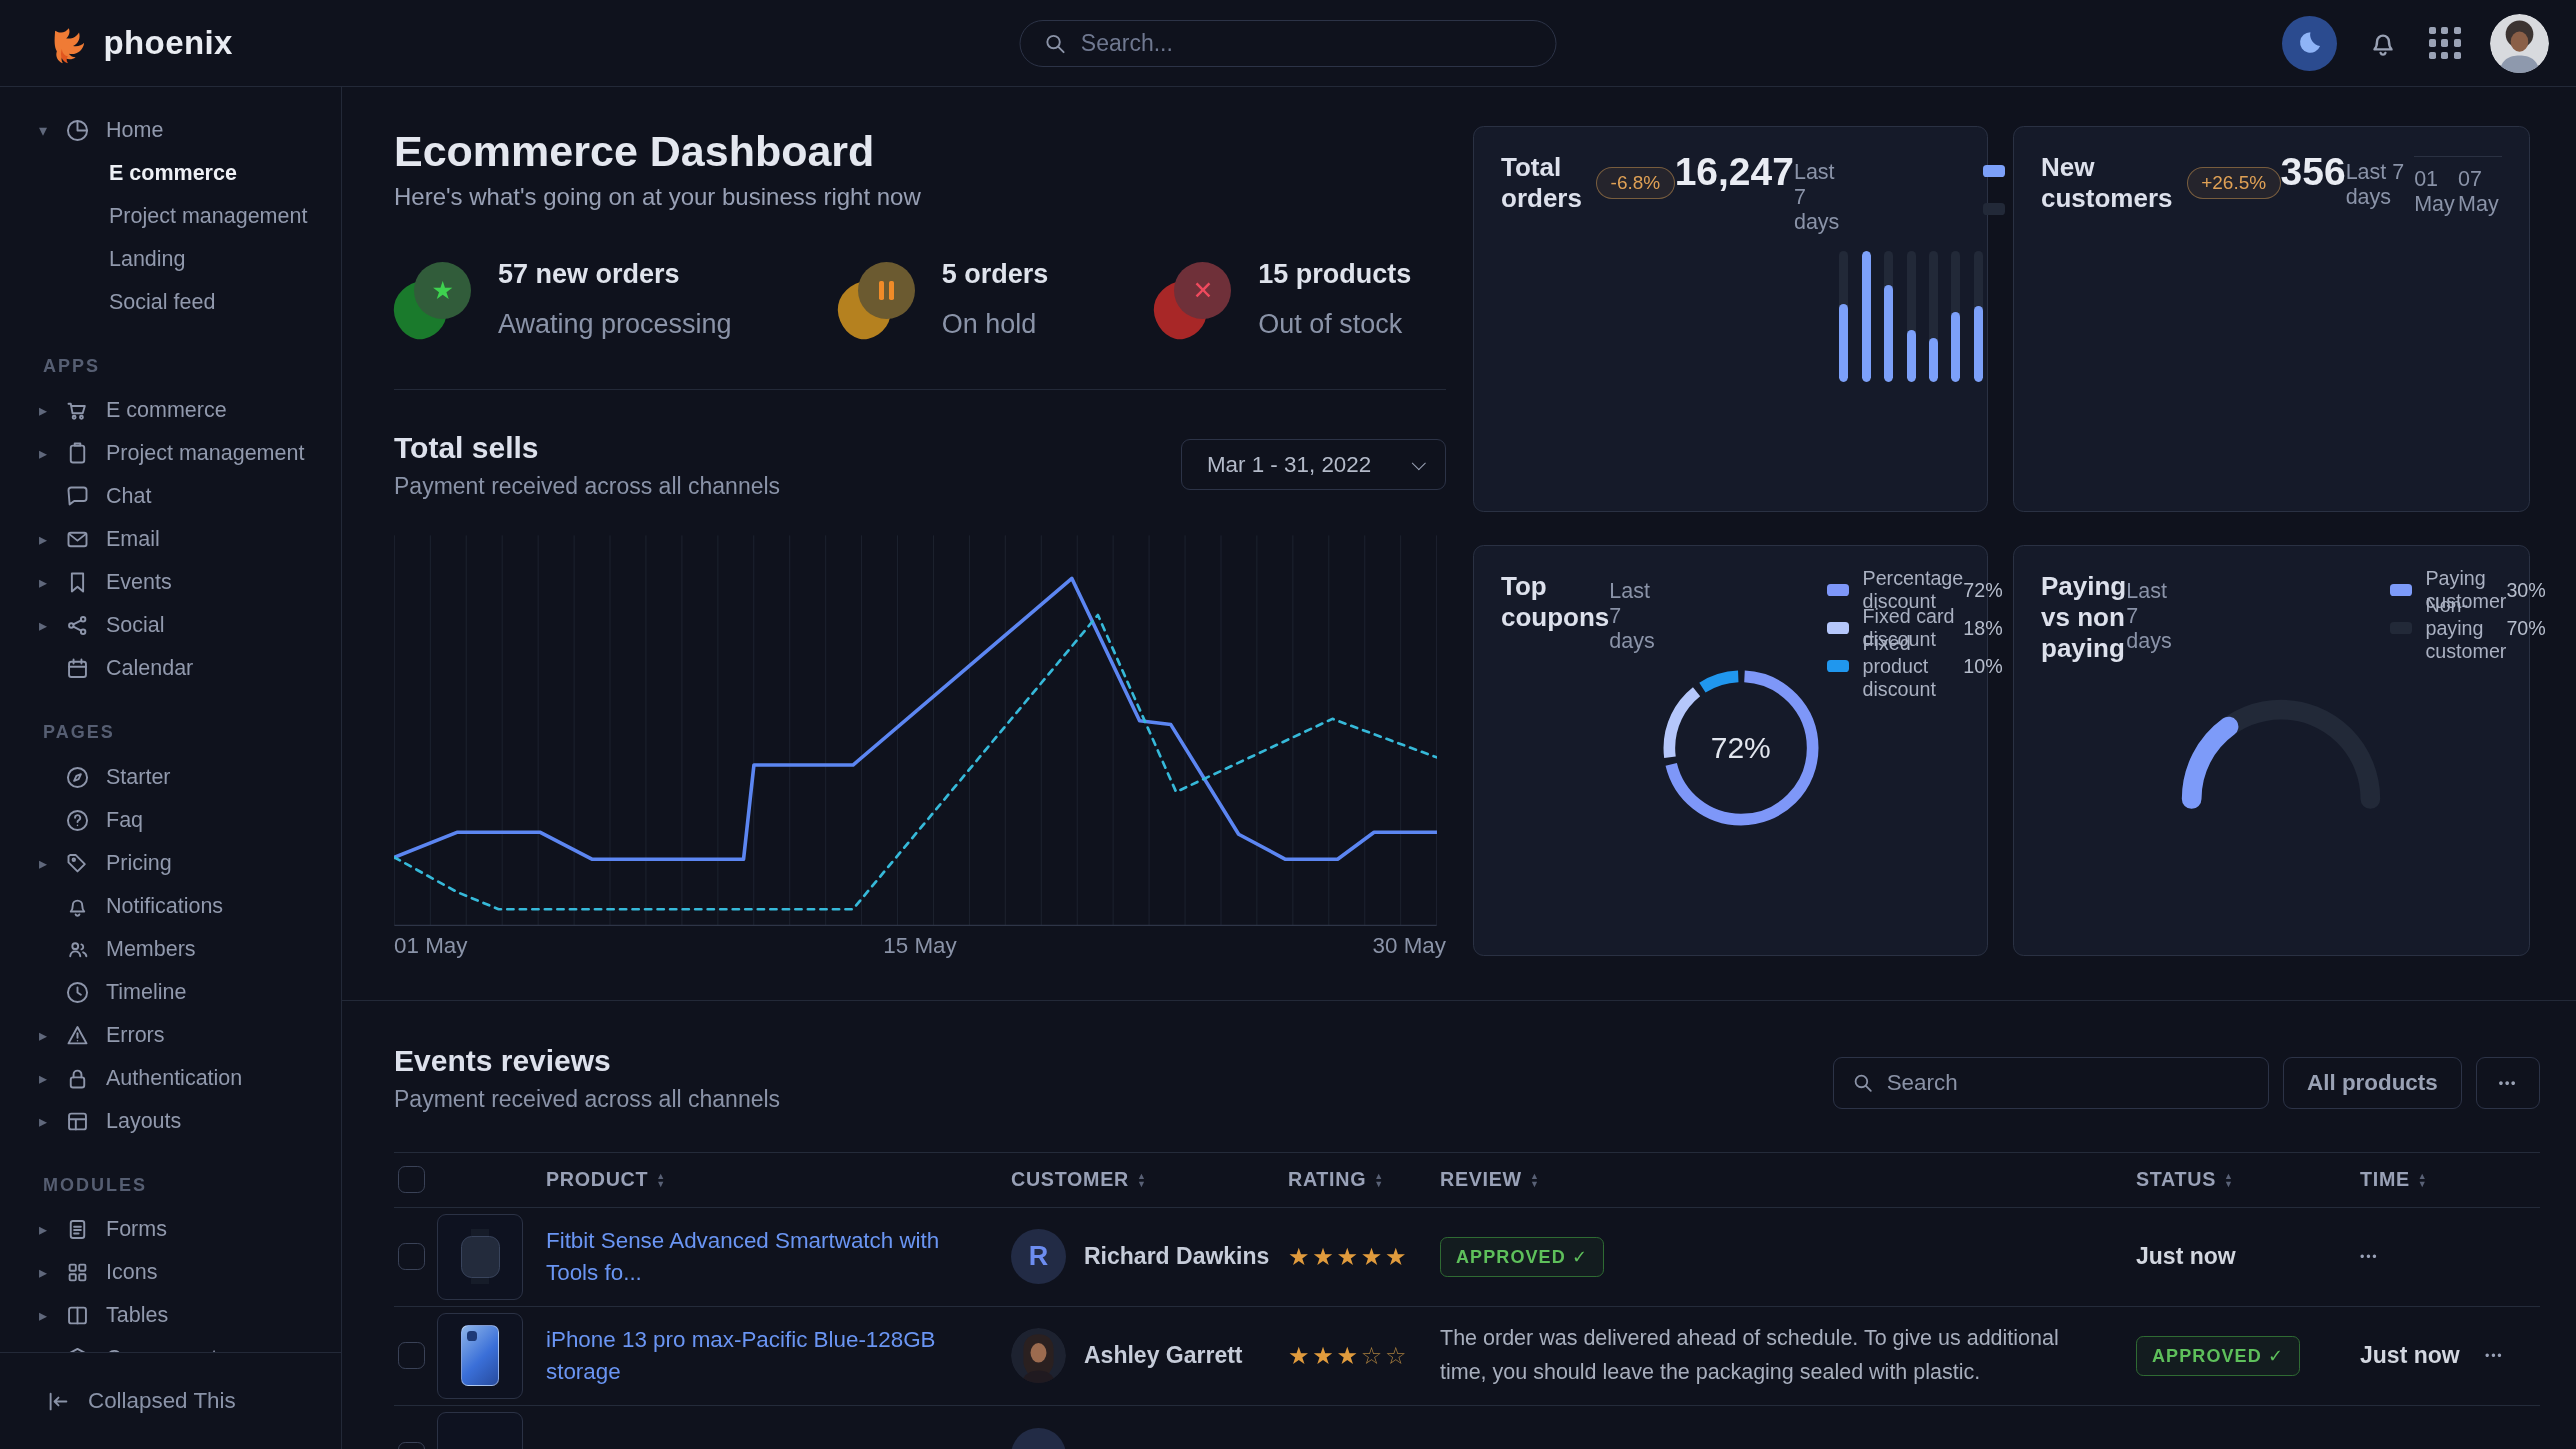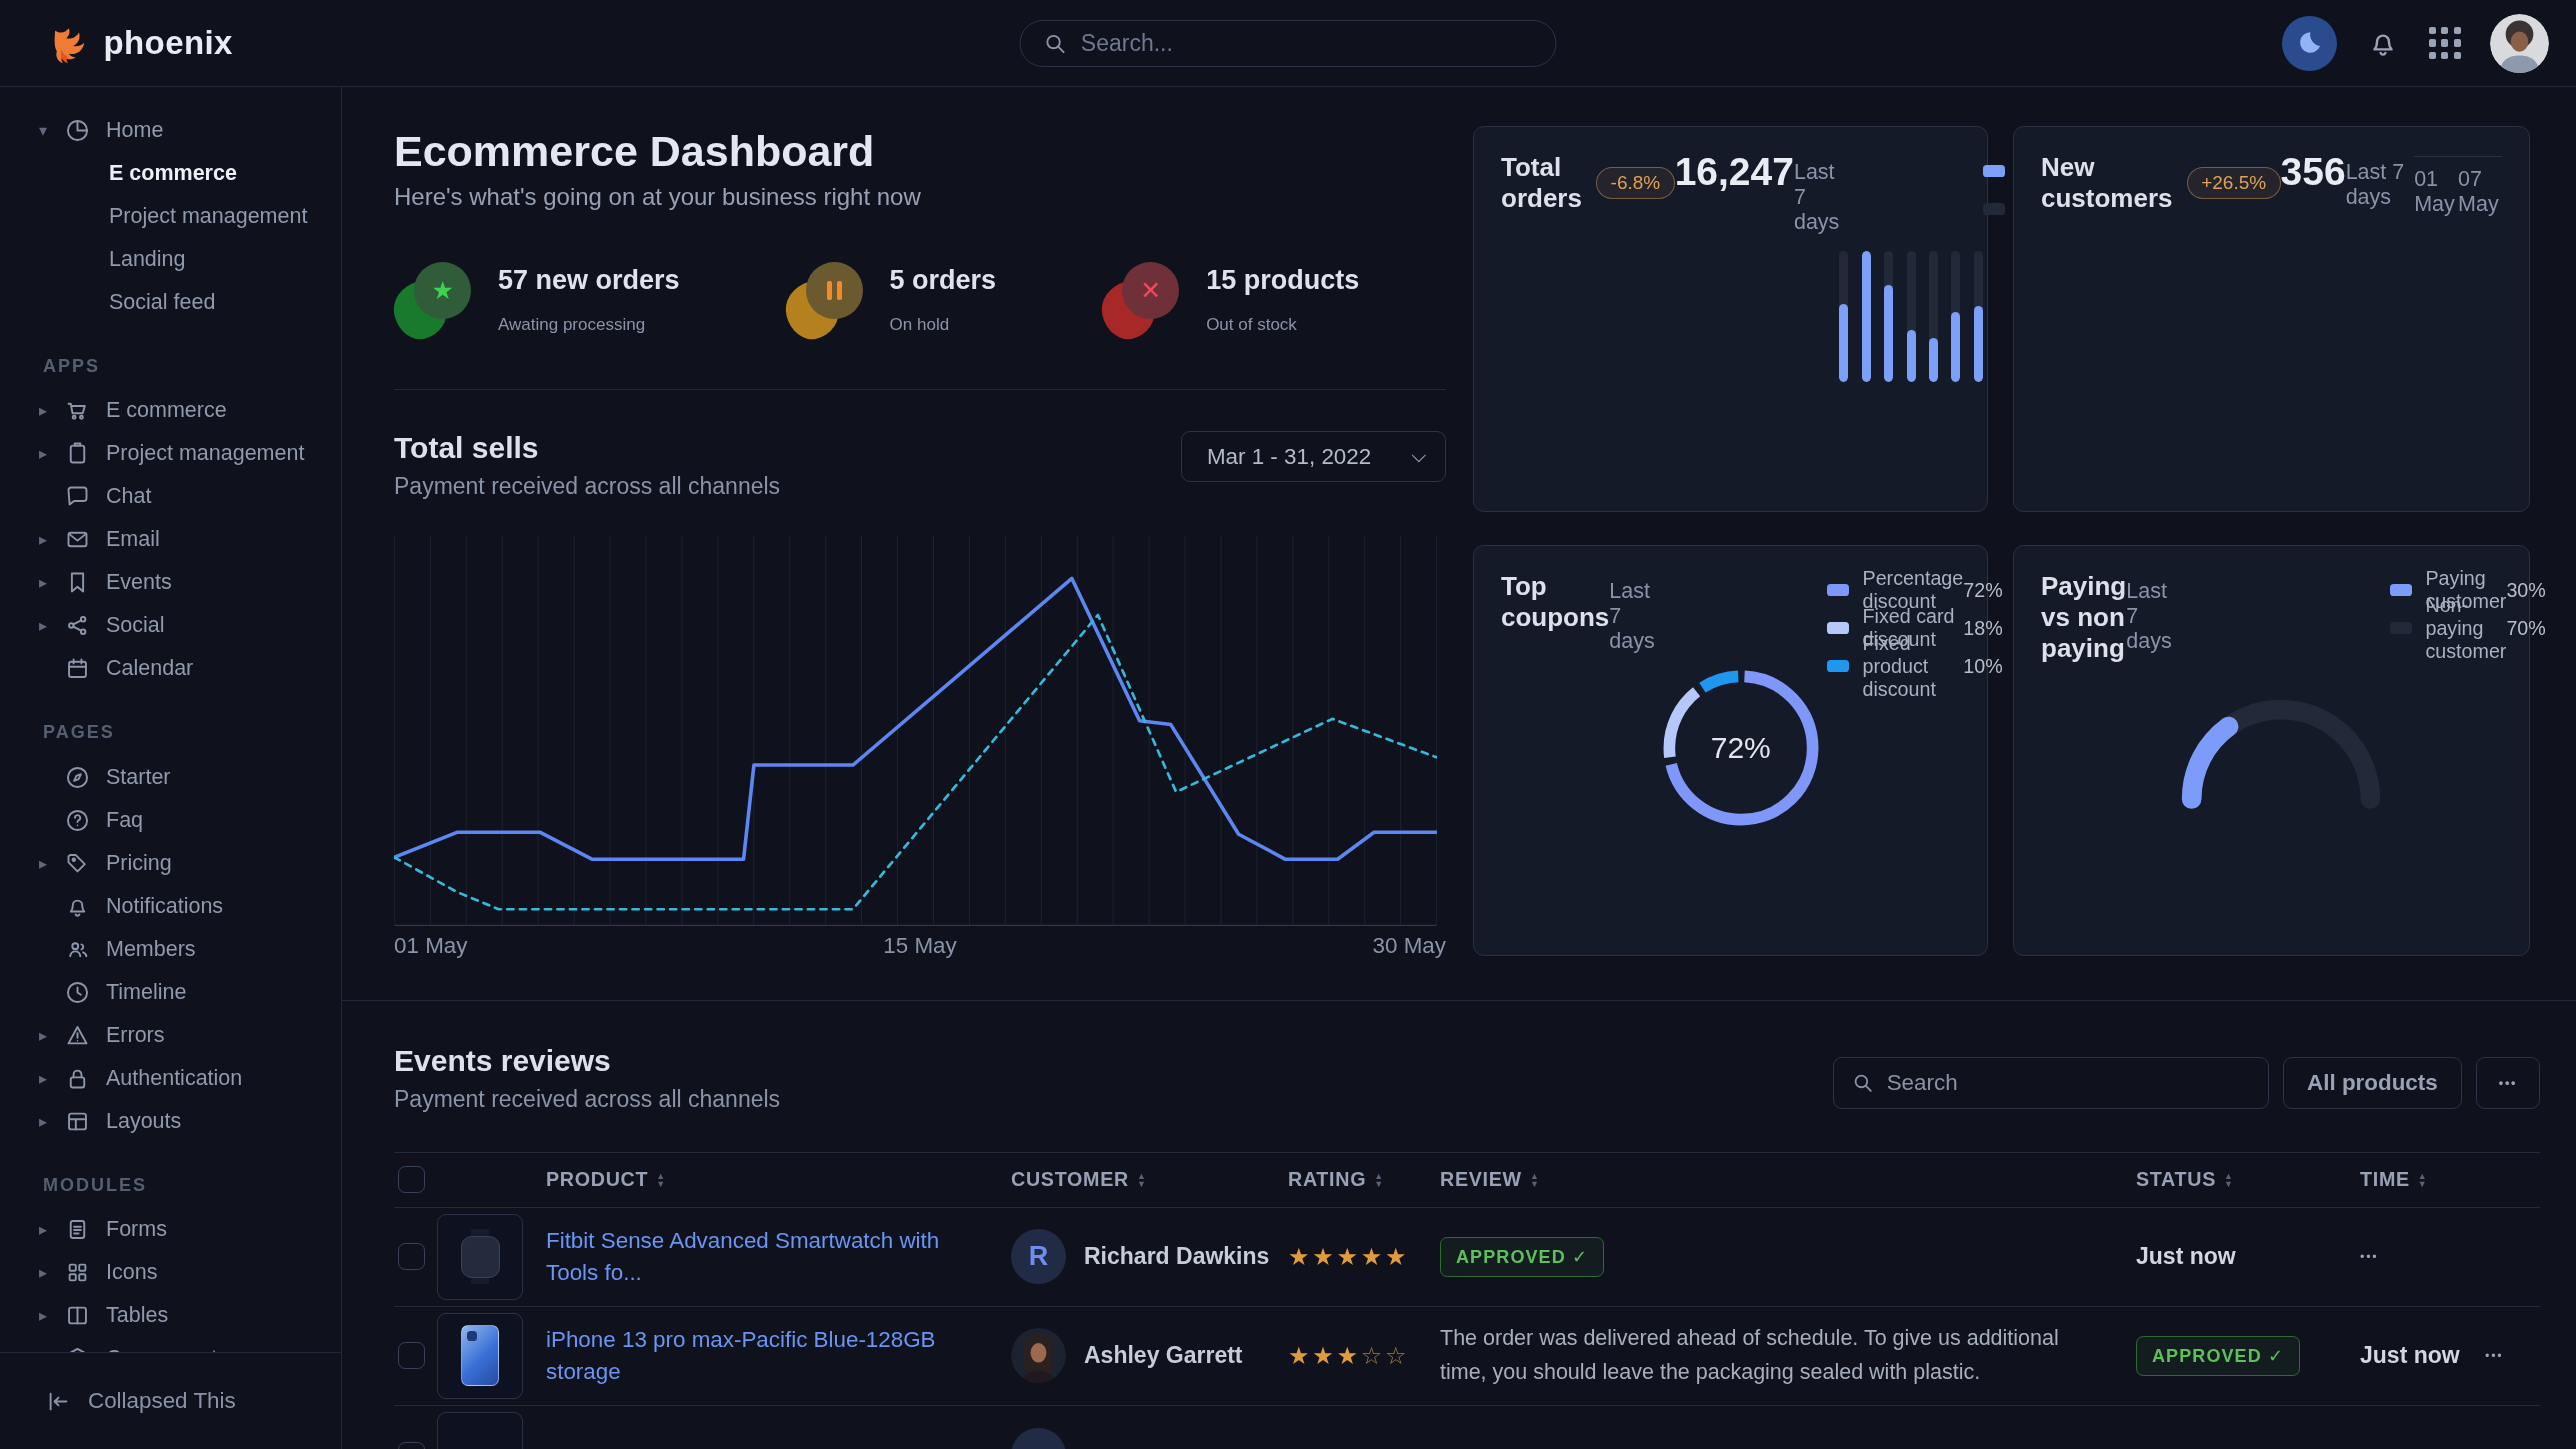--- a/index.html
+++ b/index.html
@@ -60,30 +60,30 @@
   .stat { display:flex; align-items:center; gap:25px; }
   .blob { position:relative; width:79px; height:79px; flex:none; }
   .blob-back { position:absolute; left:0; bottom:0; width:52px; height:57px;
     border-radius:58% 42% 55% 45% / 48% 55% 45% 52%; transform:rotate(-14deg); }
   .blob-front { position:absolute; right:1.8px; top:1.8px; width:57px; height:57px; border-radius:50%;
     display:flex; align-items:center; justify-content:center; }
   .blob-front .g { font-size:25px; font-weight:700; }
   .pbars { display:flex; gap:4.5px; }
   .pbars i { width:5.4px; height:19.7px; border-radius:1.8px; display:block; }
   .stat-title { font-size:27px; font-weight:700; color:#dfe3ec; line-height:30px; }
-  .stat-sub { font-size:17px; color:#8a93a8; margin-top:20px; }
+  .stat-sub { font-size:27px; color:#8a93a8; margin-top:20px; }
 
   .hero-divider { border:none; border-top:0.9px solid #232938; margin-top:50px; }
 
   .sells-head { display:flex; align-items:flex-start; margin-top:41px; }
   .sec-title { font-size:30px; font-weight:700; color:#dde1ec; }
   .sec-sub { font-size:23px; color:#8a93a8; margin-top:8px; }
   .date-select { margin-left:auto; display:flex; align-items:center; gap:41px;
     border:0.9px solid #2c3347; border-radius:9px; height:51px; padding:0 23px 0 25px;
-    color:#b3bac9; font-size:22.4px; cursor:pointer; background:transparent; }
+    color:#b3bac9; font-size:22.4px; cursor:pointer; background:transparent;margin-top:8px; }
   .chev { width:9.8px; height:9.8px; border-right:1.8px solid #9aa2b5; border-bottom:1.8px solid #9aa2b5;
     transform:rotate(45deg) translateY(-2.7px); }
 
   #sells-chart { width:1043px; height:399px; margin-top:30px; display:block; }
   .x-labels { display:flex; justify-content:space-between; font-size:22.4px; color:#8a93a8; margin-top:3.6px; }
 
   
   .right-col { display:grid; grid-template-columns:515px 517px; grid-template-rows:386px 411px;
     gap:33px 25px; }
   .card { background:#151a29; border:0.9px solid #2a3143; border-radius:10.7px;

